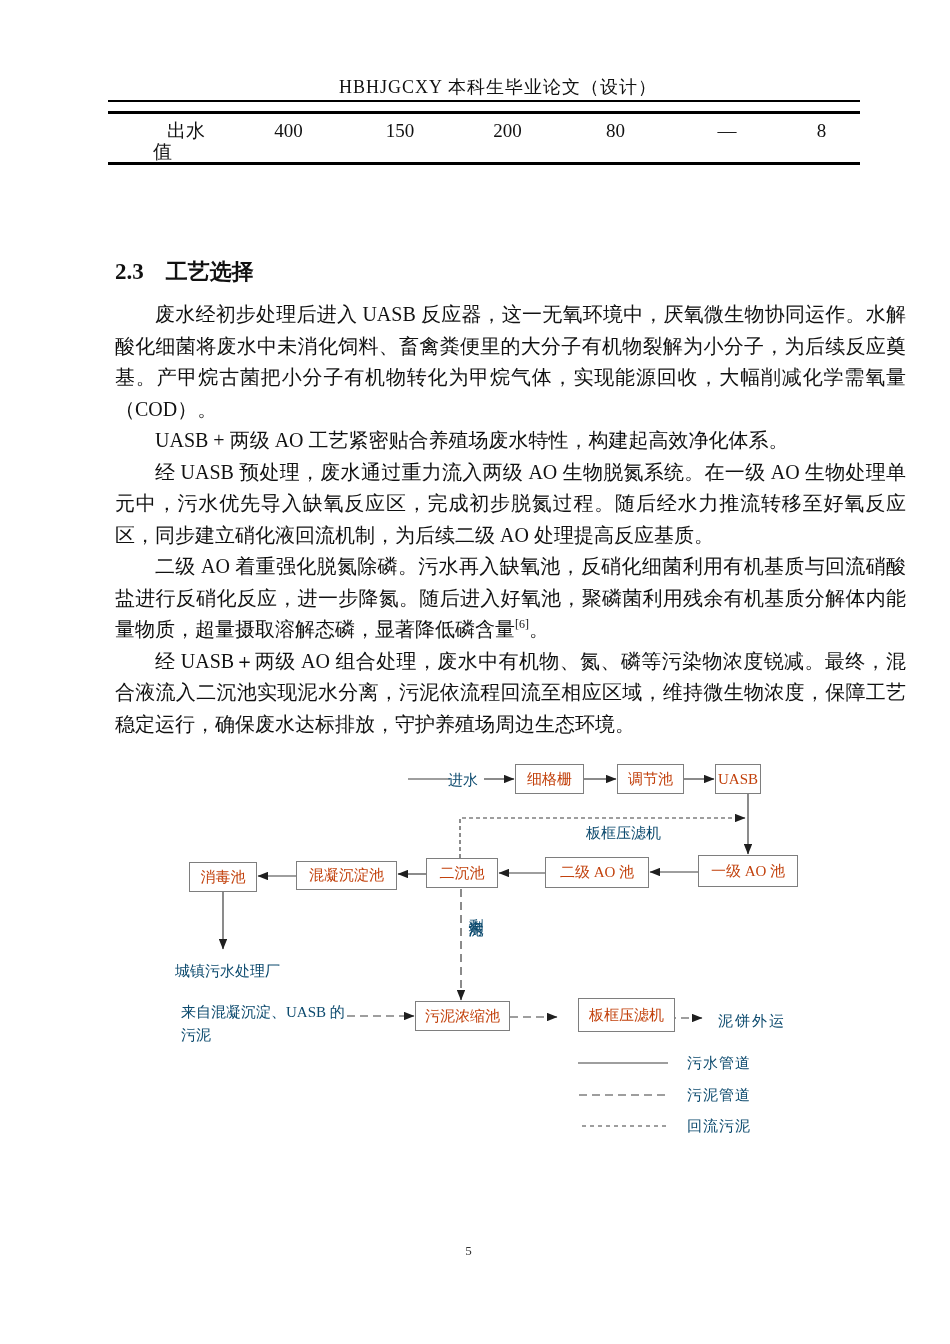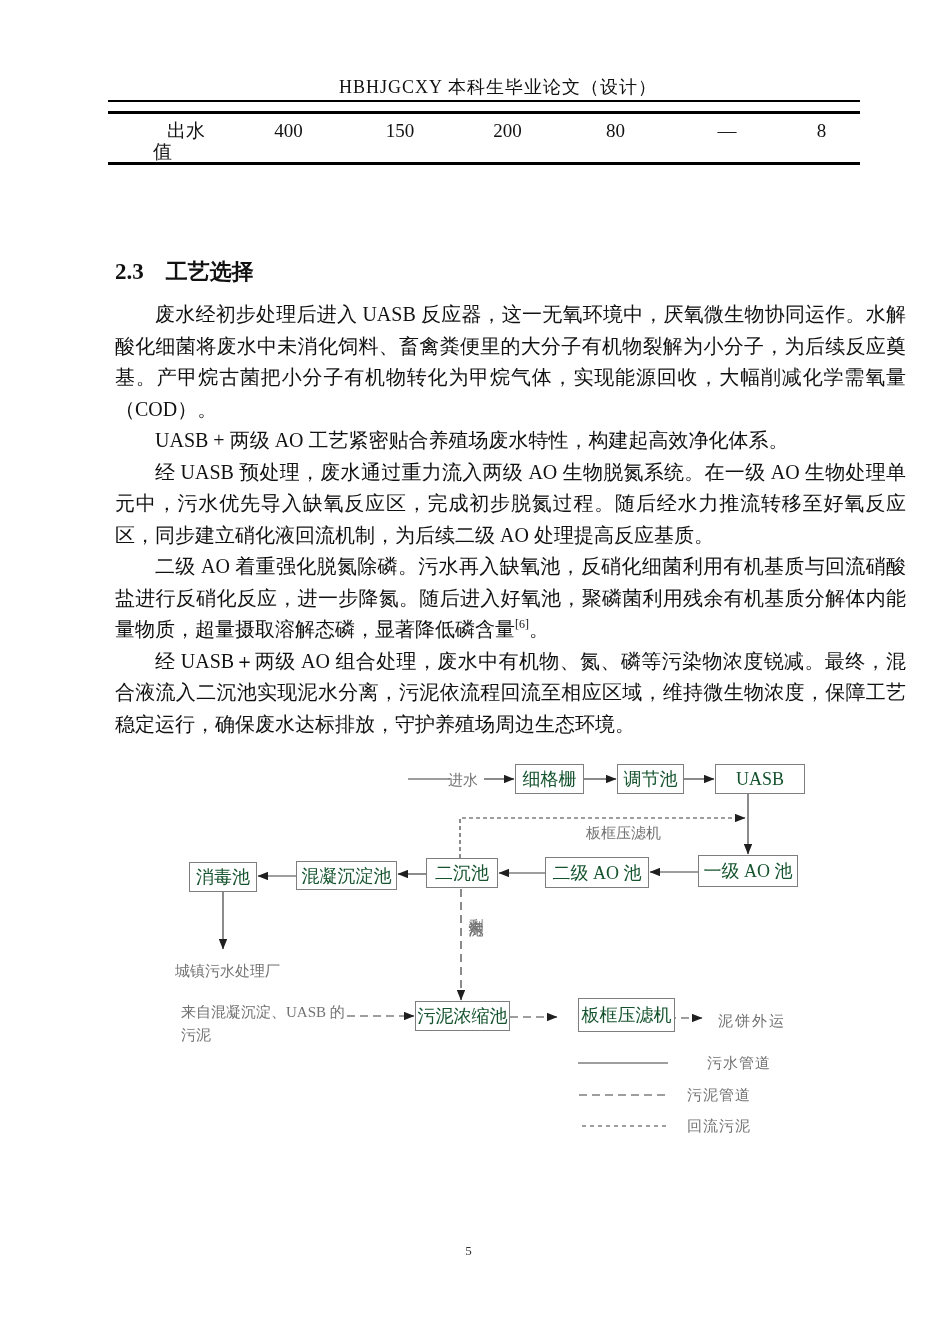--- a/index.html
+++ b/index.html
@@ -42,23 +42,23 @@
   }
   .bodytext p { margin:0; text-indent:40px; }
   .bodytext sup { font-size:12px; line-height:0; }
 
   
   #diagram { position:absolute; left:0; top:750px; width:950px; height:430px; }
   #diagram svg { position:absolute; left:0; top:0; }
   .dbox {
     position:absolute; box-sizing:border-box; border:1px solid #7e7e7e; background:#fff;
     display:flex; align-items:center; justify-content:center;
-    font-size:18px; white-space:nowrap; color:#14532d;
+    font-size:15px; white-space:nowrap; color:#c2410c;
   }
-  .dlabel { position:absolute; font-size:15px; white-space:nowrap; color:#737373; }
+  .dlabel { position:absolute; font-size:15px; white-space:nowrap; color:#0c4a6e; }
   .dlabel.center { }
   .vtext { writing-mode:vertical-rl; letter-spacing:1px; }
 
   
   .pagenum { position:absolute; left:0; top:1243px; width:937px; text-align:center; font-size:13px; color:#333; }
 </style>
 </head>
 <body>
 
 <div class="pagehead">HBHJGCXY 本科生毕业论文（设计）</div>
@@ -130,37 +130,37 @@
       <line x1="655" y1="268" x2="702" y2="268" stroke-dasharray="8 5" marker-end="url(#arr)"></line>
 
       <line x1="578" y1="313" x2="668" y2="313"></line>
       <line x1="579" y1="345" x2="667" y2="345" stroke-dasharray="8 5"></line>
       <line x1="582" y1="376" x2="670" y2="376" stroke-dasharray="4 4"></line>
     </g>
   </svg>
 
   <div class="dbox" style="left:515px;top:14px;width:69px;height:30px;">细格栅</div>
   <div class="dbox" style="left:617px;top:14px;width:67px;height:30px;">调节池</div>
-  <div class="dbox" style="left:715px;top:14px;width:90px;height:30px;">UASB</div>
+  <div class="dbox" style="left:715px;top:14px;width:46px;height:30px;">UASB</div>
   <div class="dbox" style="left:698px;top:105px;width:100px;height:32px;">一级 AO 池</div>
   <div class="dbox" style="left:545px;top:107px;width:104px;height:31px;">二级 AO 池</div>
   <div class="dbox" style="left:426px;top:108px;width:72px;height:30px;">二沉池</div>
   <div class="dbox" style="left:296px;top:111px;width:101px;height:29px;">混凝沉淀池</div>
   <div class="dbox" style="left:189px;top:112px;width:68px;height:30px;">消毒池</div>
   <div class="dbox" style="left:415px;top:251px;width:95px;height:30px;">污泥浓缩池</div>
   <div class="dbox" style="left:558px;top:248px;width:97px;height:34px;margin-left:20px;">板框压滤机</div>
 
   <div class="dlabel" style="left:448px;top:21px;">进水</div>
   <div class="dlabel" style="left:586px;top:74px;">板框压滤机</div>
   <div class="dlabel vtext" style="left:466px;top:157px;height:70px;">剩余污泥</div>
   <div class="dlabel" style="left:175px;top:212px;">城镇污水处理厂</div>
   <div class="dlabel center" style="left:181px;top:251px;width:156px;line-height:23px;">
     <div>来自混凝沉淀、UASB 的</div>
     <div>污泥</div>
   </div>
   <div class="dlabel" style="left:718px;top:262px;letter-spacing:2px;">泥饼外运</div>
 
-  <div class="dlabel" style="left:707px;top:304px;letter-spacing:1px;">污水管道</div>
+  <div class="dlabel" style="left:687px;top:304px;letter-spacing:1px;">污水管道</div>
   <div class="dlabel" style="left:687px;top:336px;letter-spacing:1px;">污泥管道</div>
   <div class="dlabel" style="left:687px;top:367px;letter-spacing:1px;">回流污泥</div>
 </div>
 
 <div class="pagenum">5</div>
 
 </body></html>

